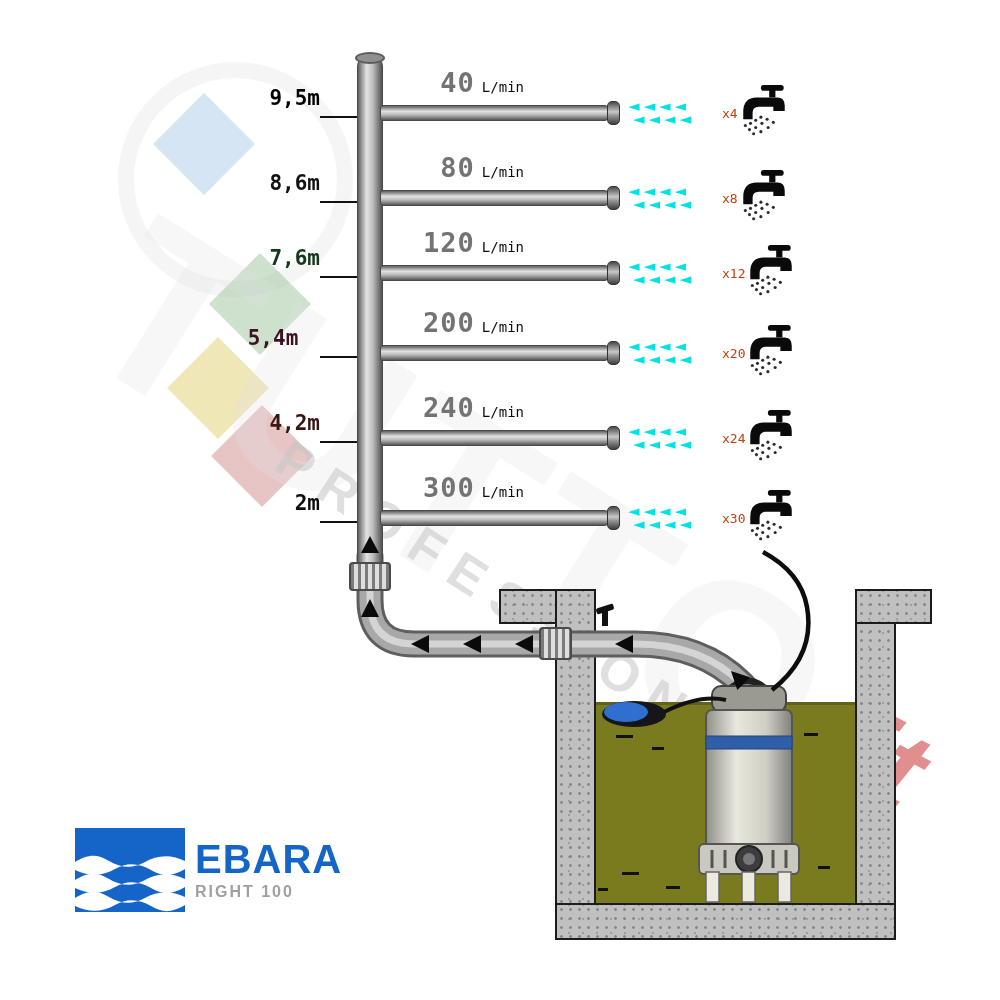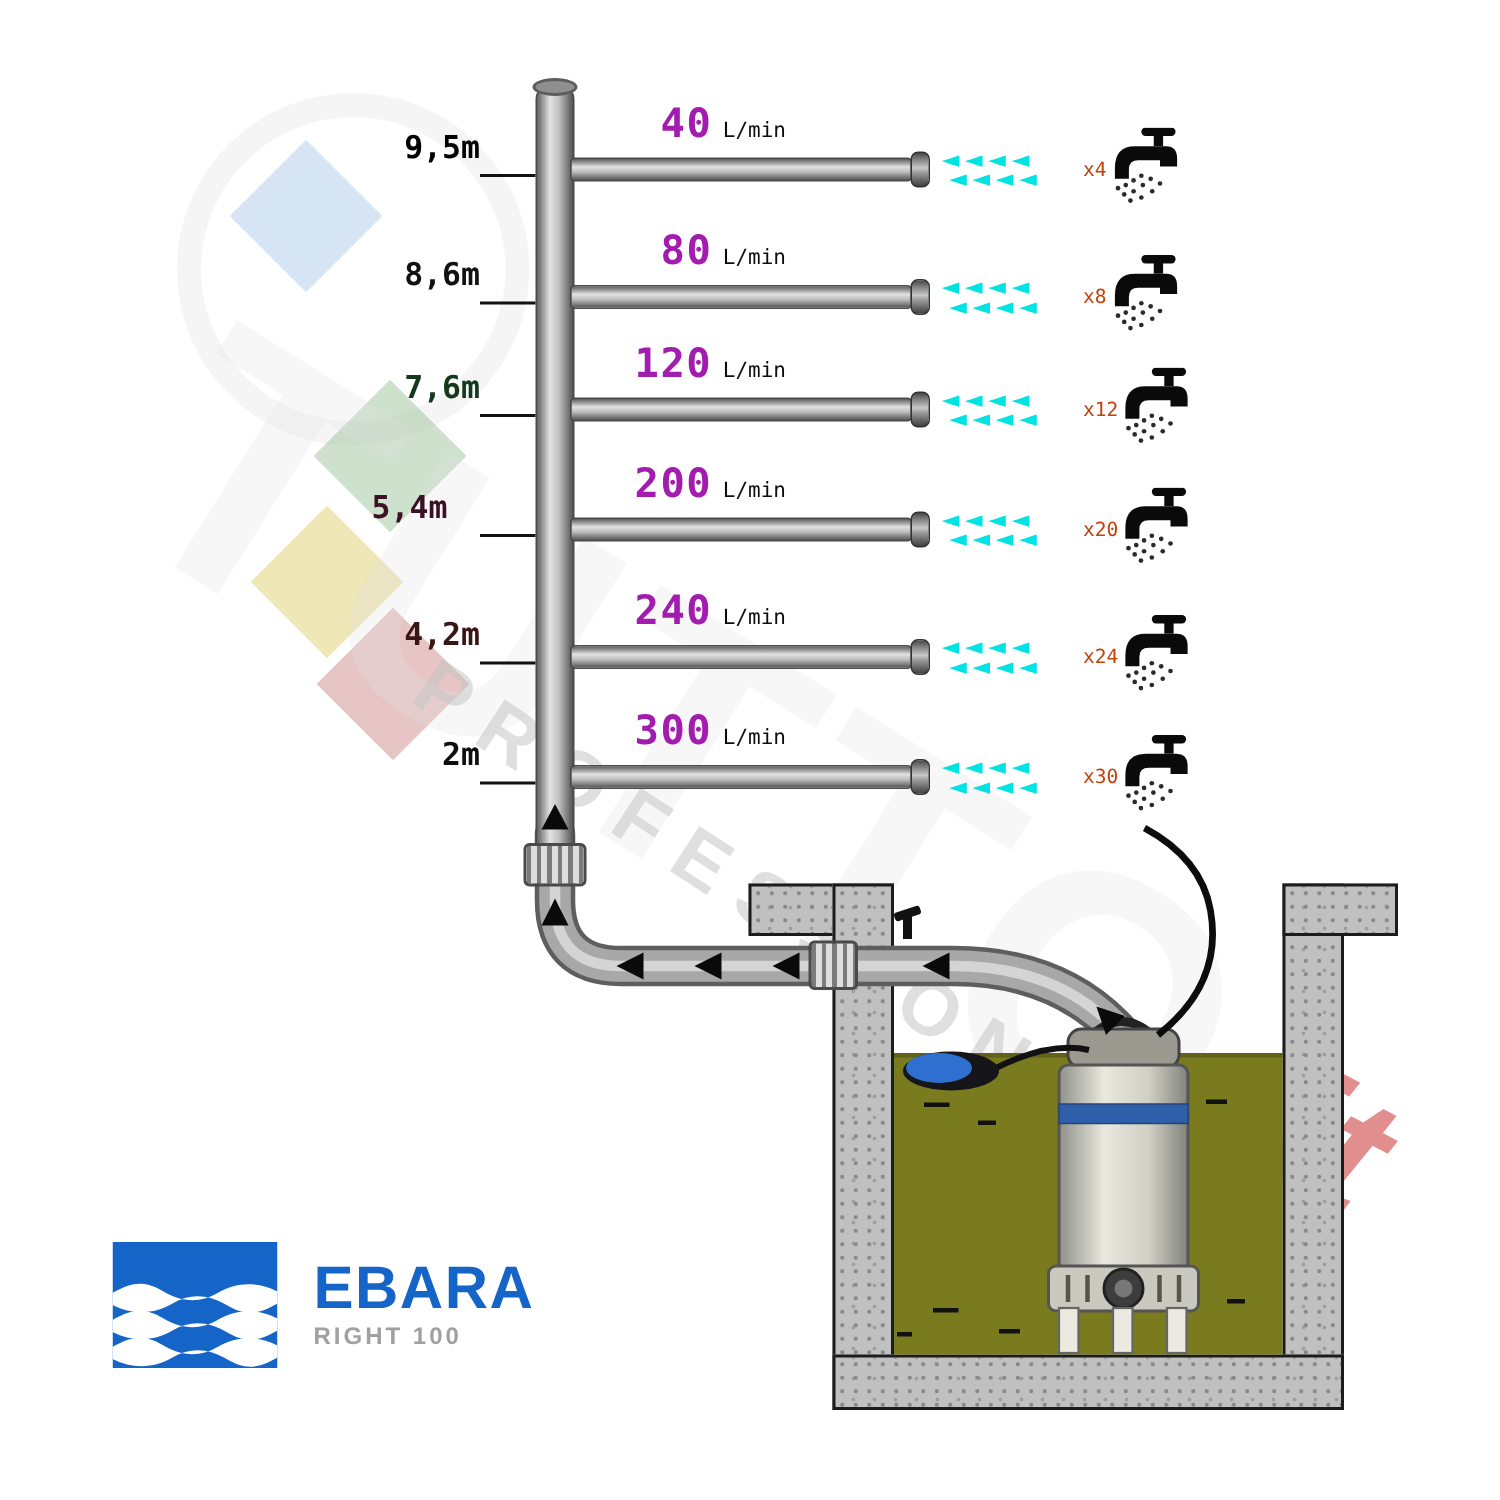--- a/index.html
+++ b/index.html
@@ -47,31 +47,31 @@
   
   .flow-row{position:absolute;left:0;width:100%;height:0;z-index:3}
   .h-label{position:absolute;left:226px;top:-27px;width:94px;text-align:right;
     font-family:"DejaVu Sans Mono",monospace;font-weight:bold;font-size:21px;color:#111}
   .tick{position:absolute;left:320px;top:3px;width:37px;height:2px;background:#111}
   .pipe{position:absolute;left:380px;top:-8px;width:228px;height:16px;border:1px solid #4a4a4a;border-radius:3px;
     background:linear-gradient(180deg,#5e5e5e,#e2e2e2 38%,#bcbcbc 62%,#565656)}
   .cap{position:absolute;right:-13px;top:-5px;width:13px;height:24px;border:1px solid #333;border-radius:5px;
     background:linear-gradient(180deg,#4a4a4a,#c8c8c8 45%,#9a9a9a 60%,#3f3f3f)}
   .flow{position:absolute;left:330px;top:-46px;width:194px;text-align:right;white-space:nowrap}
-  .flow .num{font-family:"DejaVu Sans Mono",monospace;font-weight:bold;font-size:27px;color:#a21caf;letter-spacing:1px}
+  .flow .num{font-family:"DejaVu Sans Mono",monospace;font-weight:bold;font-size:27px;color:#737373;letter-spacing:1px}
   .flow .unit{font-family:"DejaVu Sans Mono",monospace;font-weight:normal;font-size:14px;color:#0d0d0d;margin-left:7px}
   .spray{position:absolute;left:628px;top:-13px;color:#00e3e3;font-size:15px;letter-spacing:4px;line-height:13px;white-space:nowrap}
   .spray span{display:block}
   .spray span:last-child{margin-left:5px}
   .taps{position:absolute;left:722px;top:-38px;height:76px;display:flex;align-items:center}
   .tapcount{font-family:"DejaVu Sans Mono",monospace;font-weight:normal;font-size:13px;color:#c2410c;margin-right:2px}
   .tapicon{width:48px;height:56px}
 
   
-  .logo{position:absolute;left:75px;top:828px;display:flex;gap:24px;align-items:center;z-index:3}
+  .logo{position:absolute;left:75px;top:828px;display:flex;gap:10px;align-items:center;z-index:3}
   .logo-mark{width:110px;height:84px;display:block}
   .brand{font-family:"Liberation Sans",sans-serif;font-weight:900;font-size:40px;color:#1565c8;letter-spacing:1px;line-height:1}
   .model{font-family:"Liberation Sans",sans-serif;font-weight:800;font-size:16px;color:#a0a0a0;letter-spacing:2px;margin-top:4px}
 </style>
 </head>
 <body>
 
 <svg style="position:absolute;width:0;height:0" aria-hidden="true">
   <symbol id="faucet" viewBox="0 0 46 54">
     <g fill="#0a0a0a">

